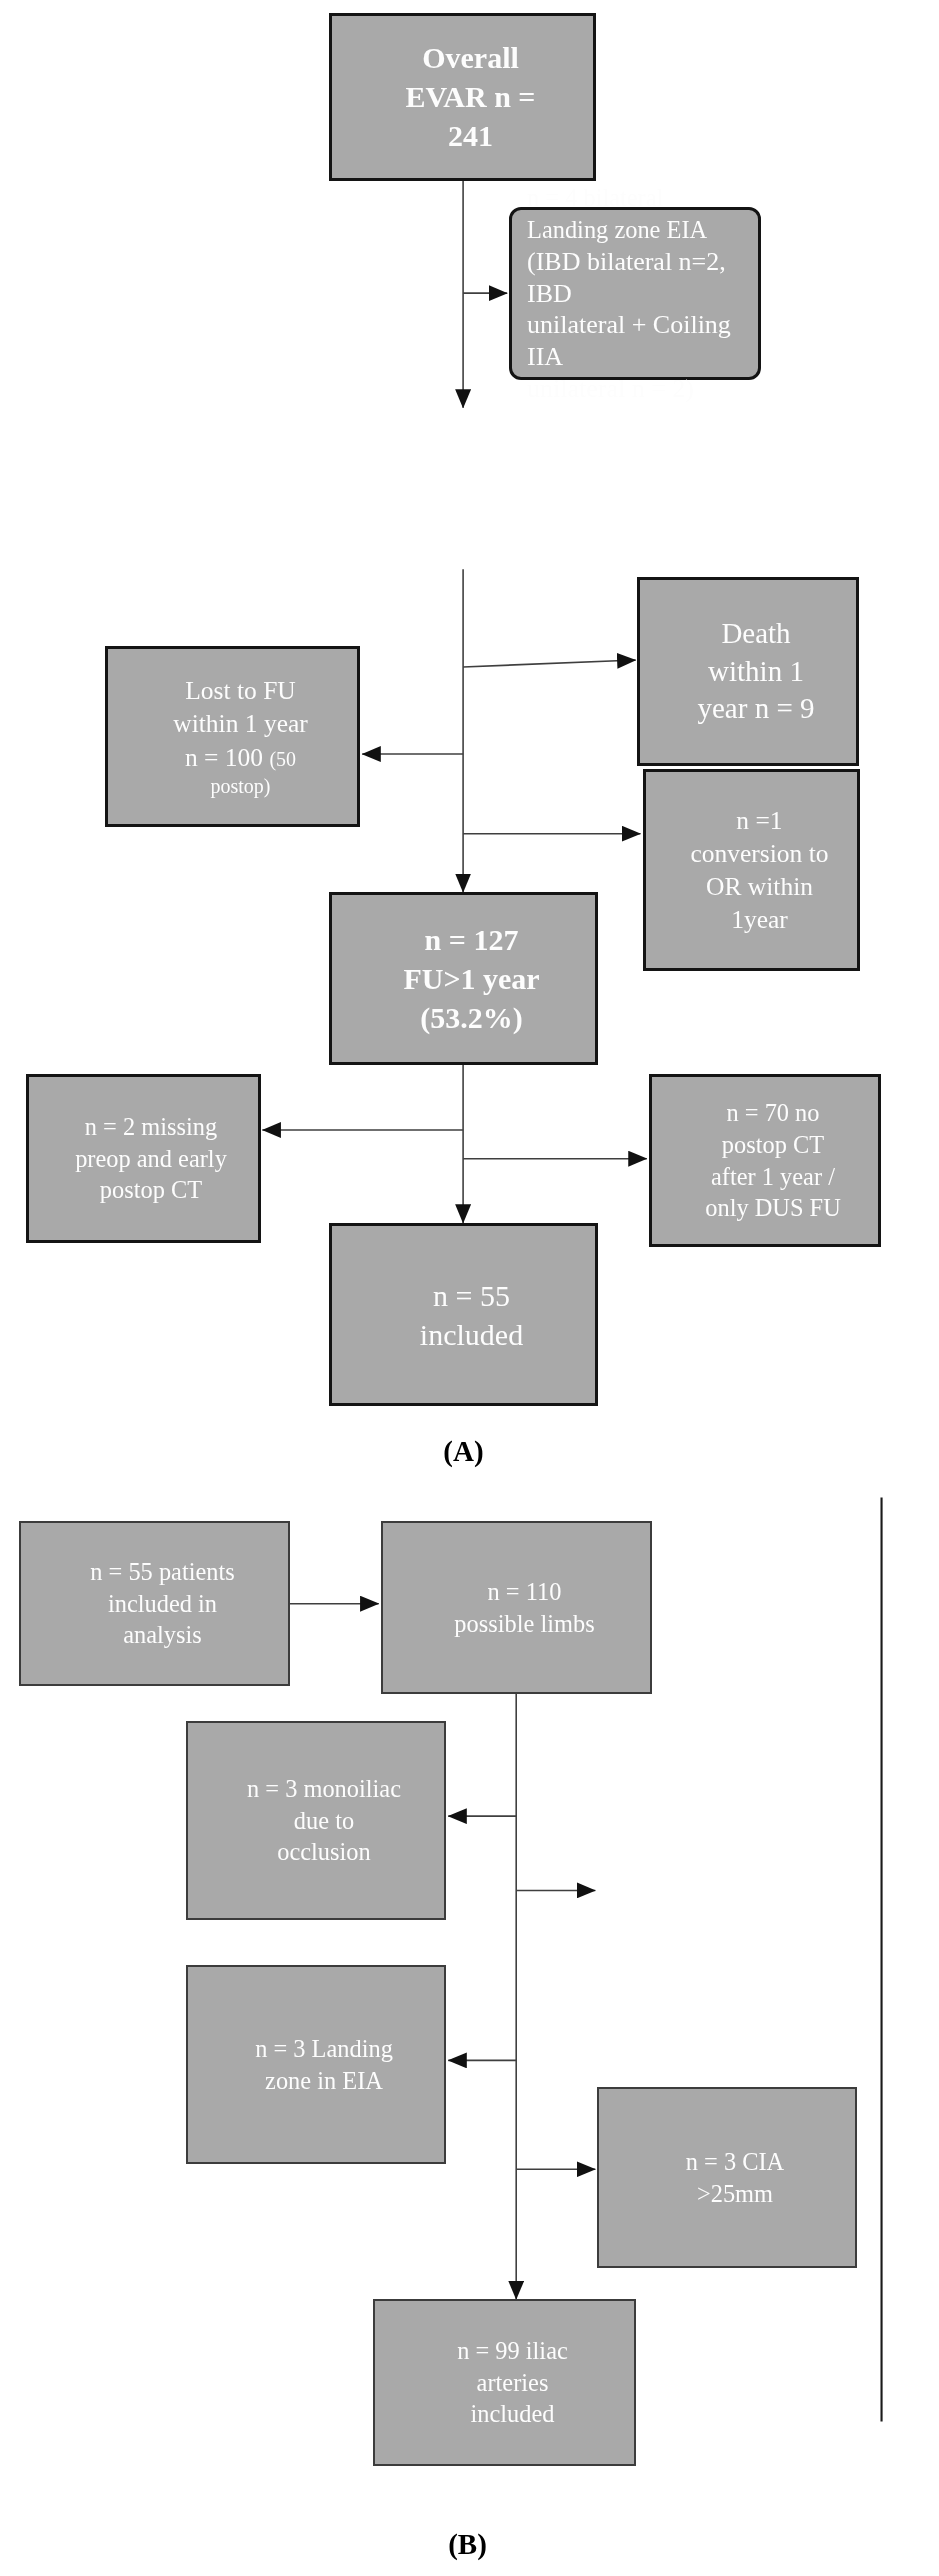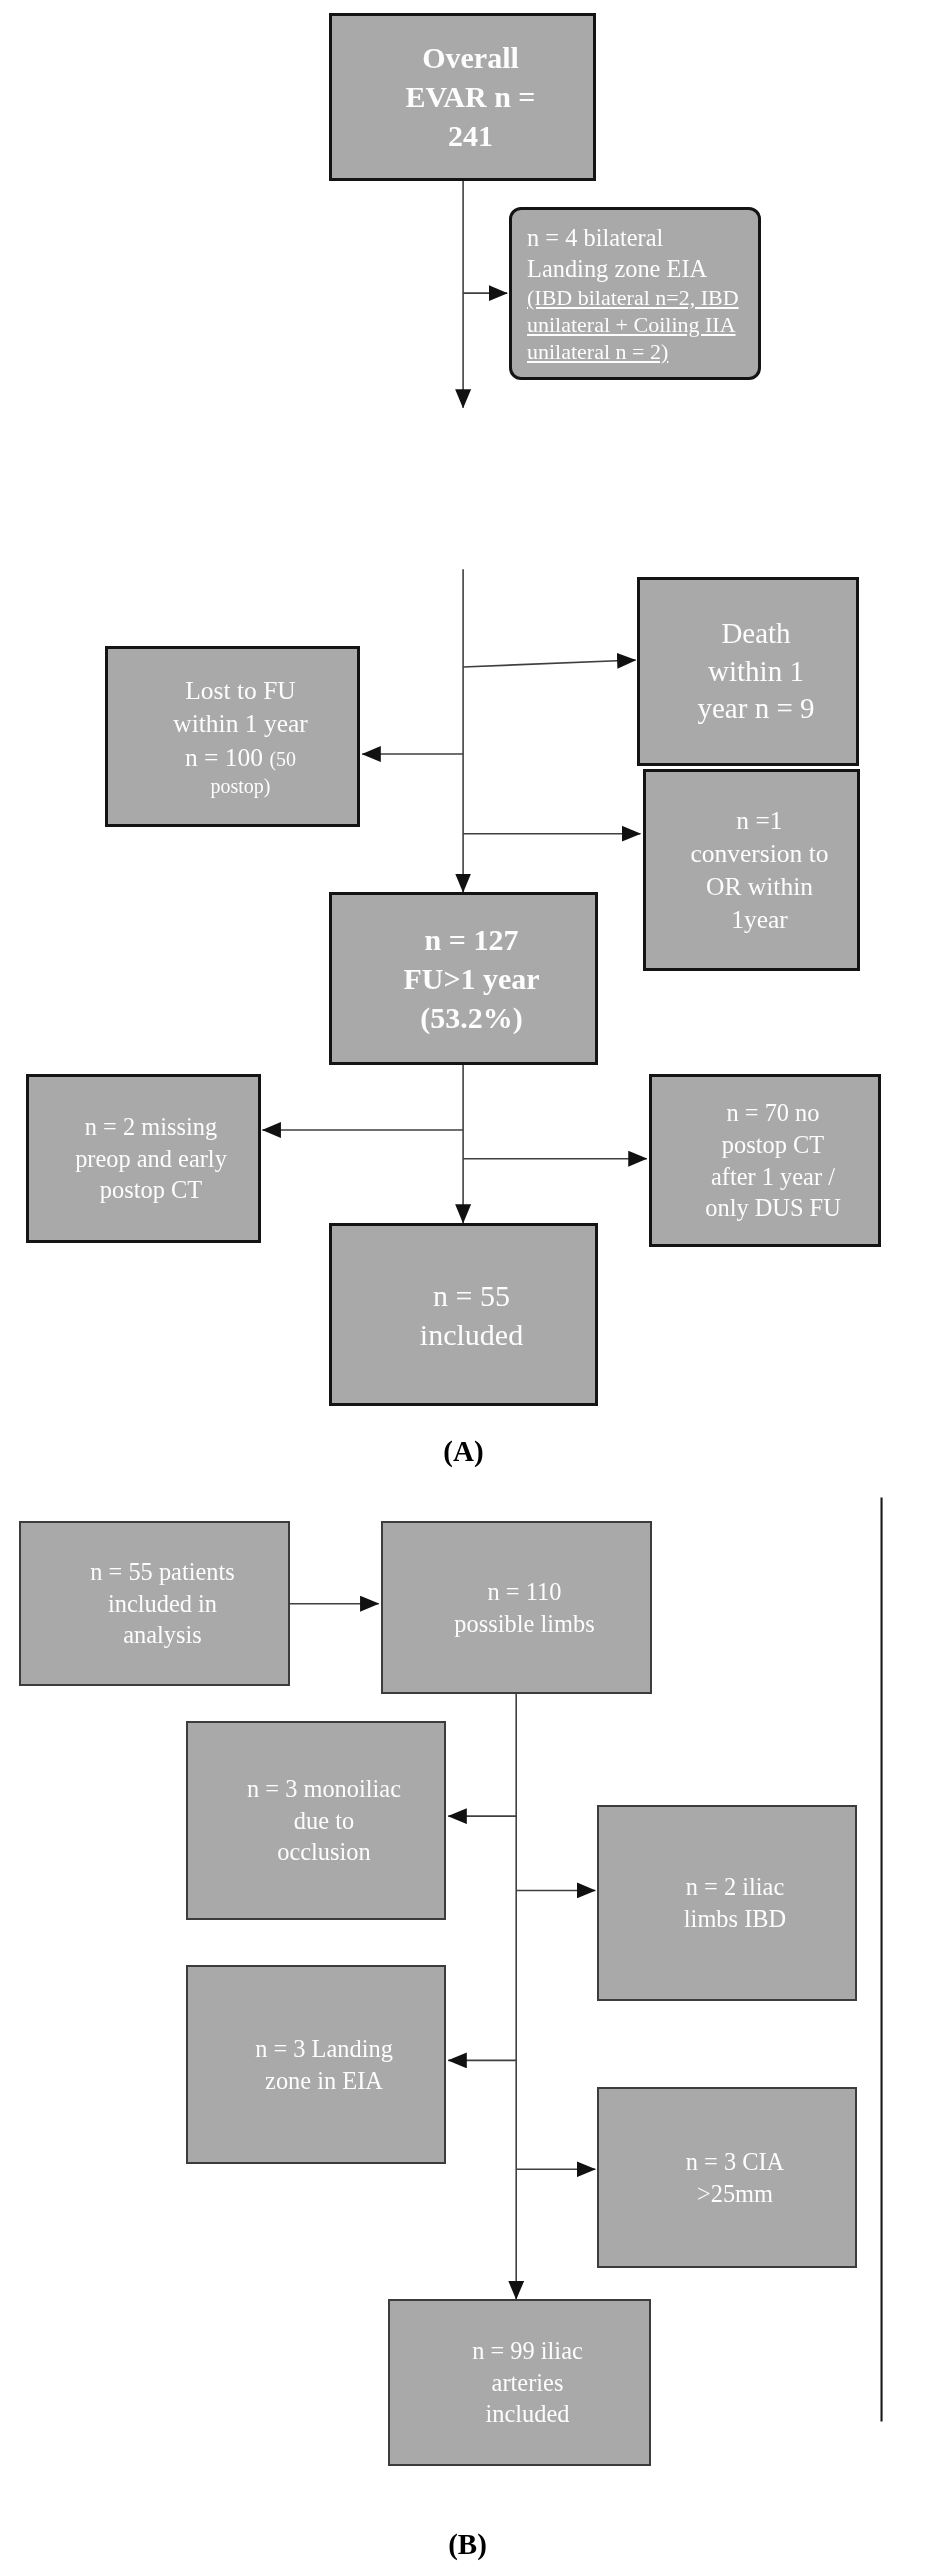--- a/index.html
+++ b/index.html
@@ -19,21 +19,21 @@
   }
   .box.pa{border:3.7px solid #141414;}
   .box.pb{border:2.7px solid #3c3c3c;}
   .box.left-align{align-items:flex-start;text-align:left;padding-left:15px;padding-right:6.4px;border-radius:12px;}
   .line{display:block;}
   .t56b{font-size:30px;font-weight:bold;line-height:1.3;}
   .t54{font-size:29px;line-height:1.3;align-items:center;}
   .t48{font-size:25.5px;line-height:1.3;}
   .t46{font-size:24.4px;line-height:1.3;}
   .t38{font-size:20px;line-height:1.25;}
-  .t36{font-size:22px;line-height:1.22;text-decoration:underline;}
+  .t36{font-size:26px;line-height:1.22;}
   .bold{font-weight:normal;}
   .panel-label{
     position:absolute;z-index:2;color:#000000;
     font-size:29px;font-weight:bold;text-align:center;width:117px;line-height:1.2;
   }
 </style>
 </head>
 <body>
 
 <div id="stage">
@@ -136,36 +136,32 @@
     <span class="line">n = 110</span>
     <span class="line">possible limbs</span>
   </div>
 
   <div class="box pb t46" style="left:186px;top:1721px;width:260px;height:199px">
     <span class="line">n = 3 monoiliac</span>
     <span class="line">due to</span>
     <span class="line">occlusion</span>
   </div>
 
-  <div class="box pb t46" style="left:597px;top:1805px;width:260px;height:196px">
-    <span class="line">n = 2 iliac</span>
-    <span class="line">limbs IBD</span>
-  </div>
 
   <div class="box pb t46" style="left:186px;top:1965px;width:260px;height:199px">
     <span class="line">n = 3 Landing</span>
     <span class="line">zone in EIA</span>
   </div>
 
   <div class="box pb t46" style="left:597px;top:2087px;width:260px;height:181px">
     <span class="line">n = 3 CIA</span>
     <span class="line">&gt;25mm</span>
   </div>
 
-  <div class="box pb t46" style="left:388px;top:2299px;width:263px;height:167px">
+  <div class="box pb t46" style="left:373px;top:2299px;width:263px;height:167px">
     <span class="line">n =  99 iliac</span>
     <span class="line">arteries</span>
     <span class="line">included</span>
   </div>
 
   <div class="panel-label" style="left:409px;top:2527px">(B)</div>
 
 </div>
 
 

